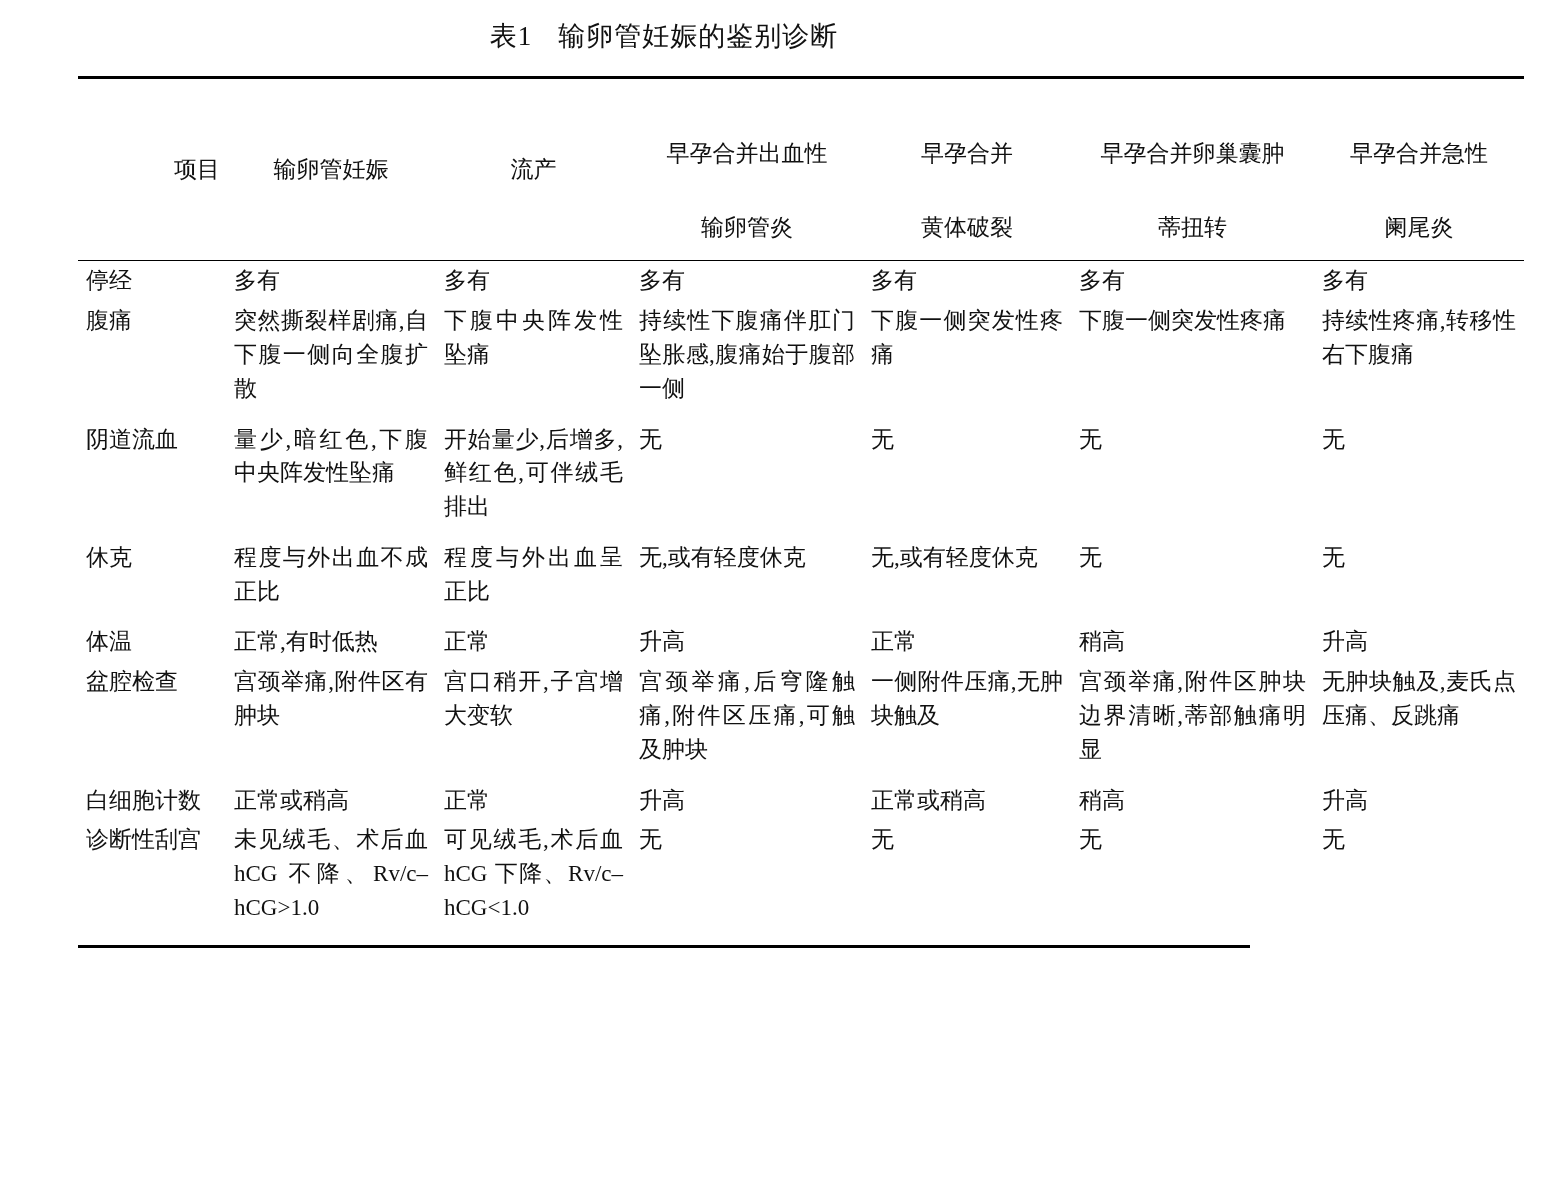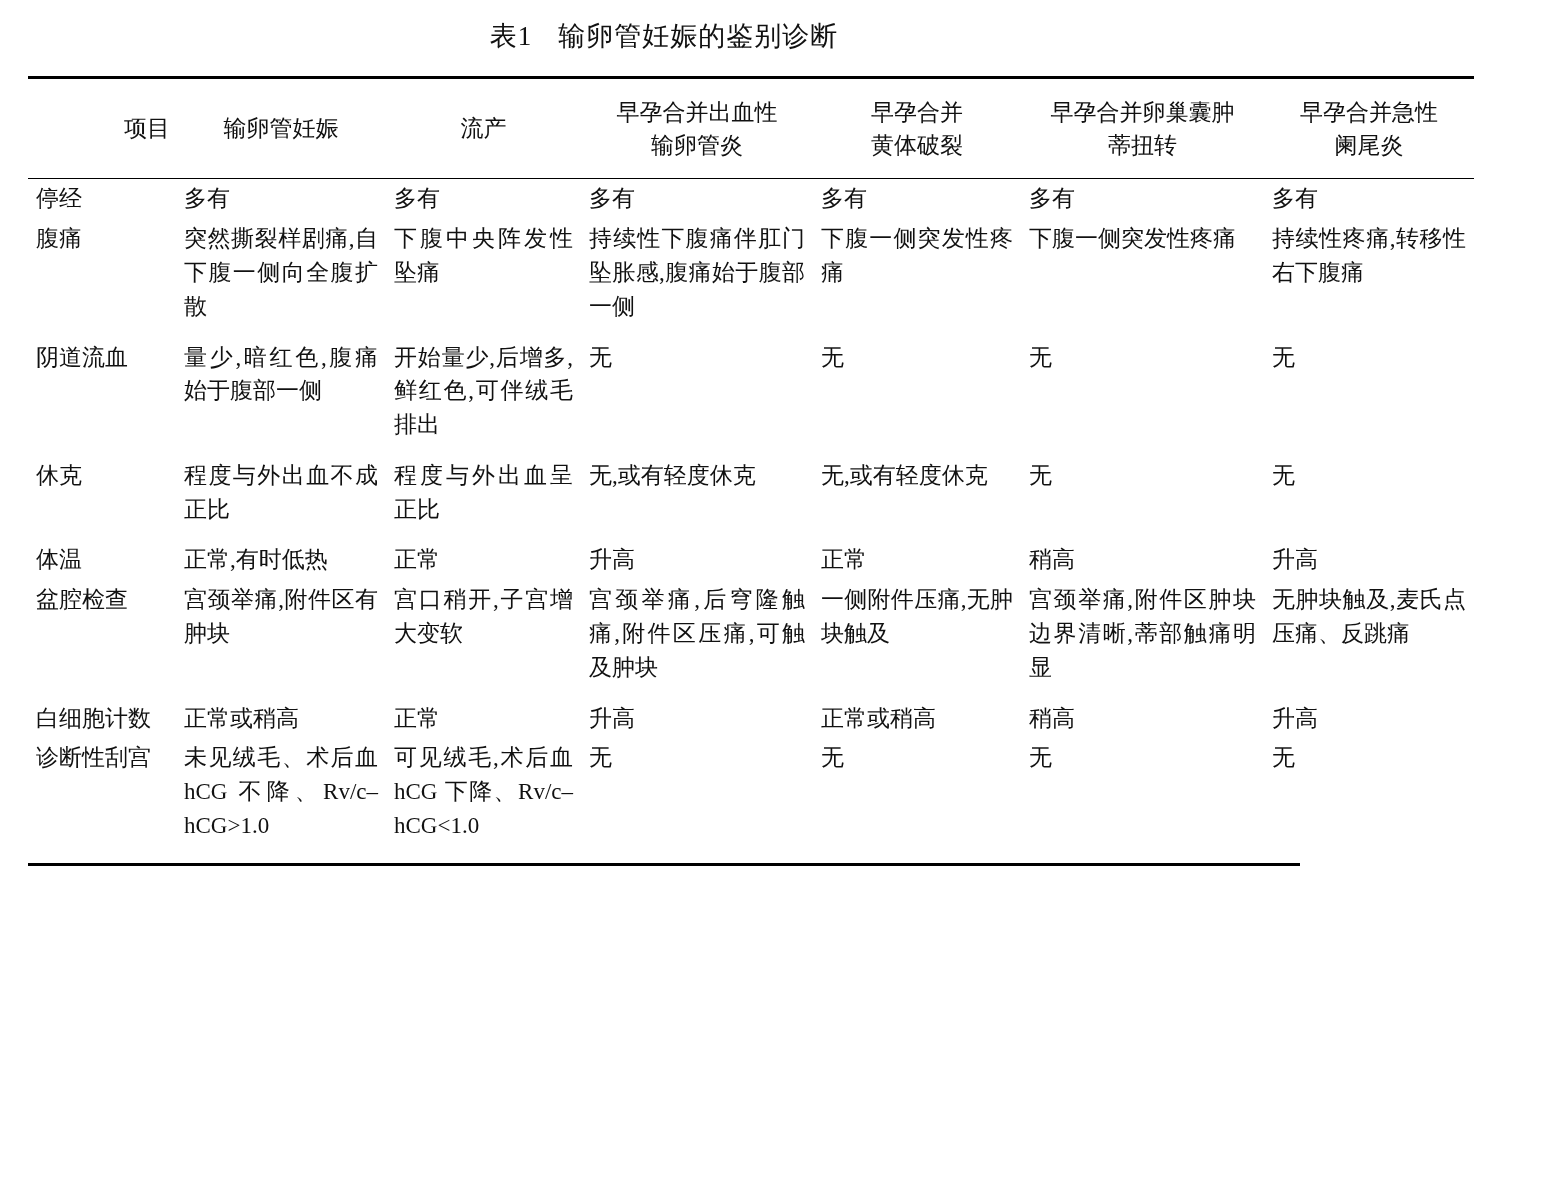--- a/index.html
+++ b/index.html
@@ -12,21 +12,21 @@
     height: 1180px;
     font-family: "Liberation Serif", "DejaVu Serif", serif;
     color: #111111;
     overflow: hidden;
   }
   .page {
     width: 1328px;
     height: 1180px;
     position: relative;
     box-sizing: border-box;
-    padding: 0 28px;
+    padding: 0 78px;
   }
   .table-caption {
     text-align: center;
     font-size: 27px;
     letter-spacing: 1px;
     padding: 18px 0 22px 0;
     font-weight: 500;
   }
   .table-caption .cap-num {
     margin-right: 26px;
@@ -72,20 +72,21 @@
   
   col.c0 { width: 148px; }
   col.c1 { width: 210px; }
   col.c2 { width: 195px; }
   col.c3 { width: 232px; }
   col.c4 { width: 208px; }
   col.c5 { width: 243px; }
   col.c6 { width: 210px; }
   .indent-block {
     display: block;
+    margin-top: 41px;
   }
   .latin {
     font-family: "Liberation Serif", "DejaVu Serif", serif;
   }
   .bottom-rule {
     border-top: 3px solid #000;
     margin-top: 6px;
   }
 </style>
 </head>
@@ -153,21 +154,21 @@
         <td>突然撕裂样剧痛,自下腹一侧向全腹扩散</td>
         <td>下腹中央阵发性坠痛</td>
         <td>持续性下腹痛伴肛门坠胀感,腹痛始于腹部一侧</td>
         <td>下腹一侧突发性疼痛</td>
         <td>下腹一侧突发性疼痛</td>
         <td>持续性疼痛,转移性右下腹痛</td>
       </tr>
 
       <tr class="spaced">
         <td class="item-cell">阴道流血</td>
-        <td>量少,暗红色,腹痛始于腹部一侧</td>
+        <td>量少,暗红色,下腹中央阵发性坠痛</td>
         <td>开始量少,后增多,鲜红色,可伴绒毛排出</td>
         <td>无</td>
         <td>无</td>
         <td>无</td>
         <td>无</td>
       </tr>
 
       <tr class="spaced">
         <td class="item-cell">休克</td>
         <td>程度与外出血不成正比</td>

